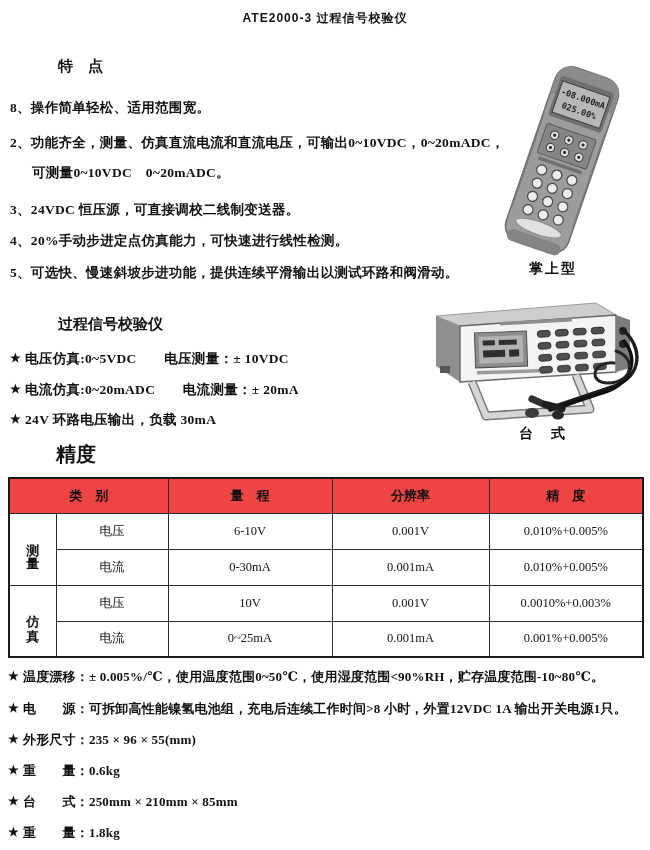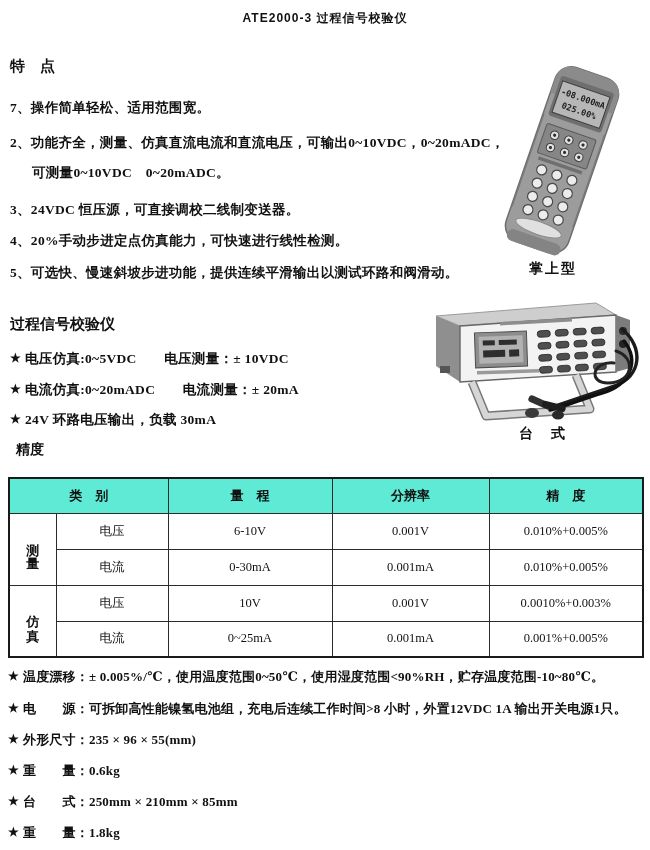--- a/index.html
+++ b/index.html
@@ -11,39 +11,39 @@
   }
   .abs { position:absolute; white-space:nowrap; }
 
   .doc-title {
     top:10px; left:0; width:650px; text-align:center;
     font-family:"Liberation Sans","DejaVu Sans",sans-serif;
     font-weight:bold; font-size:12px; letter-spacing:1px;
   }
   .section-heading {
     font-family:"Liberation Sans","DejaVu Sans",sans-serif;
-    font-weight:bold; font-size:15px;
+    font-weight:bold; font-size:15px;margin-left:48px;
   }
   .body-line { font-size:13.5px; font-weight:bold; letter-spacing:0.3px; }
   .spec-line { font-size:13px;  font-weight:bold; letter-spacing:0.2px; }
   .star { display:inline-block; margin-right:4px; font-size:12px; vertical-align:1px; }
 
   
   .acc-table {
     position:absolute; top:477px; left:8px; width:634px;
     border-collapse:collapse; table-layout:fixed;
     border:2px solid #1a1a1a;
     font-size:12.5px;
   }
   .acc-table th, .acc-table td {
     border:1px solid #2b2b2b; text-align:center; vertical-align:middle;
     overflow:hidden;
   }
   .acc-table thead th {
-    background:#5eead4; height:35px;
+    background:#ef4444; height:35px;
     font-family:"Liberation Sans","DejaVu Sans",sans-serif;
     font-weight:bold; font-size:13px;
   }
   .acc-table tbody tr { height:36px; }
   .group-cell { font-weight:bold; }
   .vtext {
     display:inline-block;
     writing-mode:vertical-rl; text-orientation:upright;
     letter-spacing:14px; font-size:13px; line-height:1;
   }
@@ -59,21 +59,21 @@
   }
   svg { display:block; }
 </style>
 </head>
 <body>
 
 <div class="abs doc-title">ATE2000-3 过程信号校验仪</div>
 
 <div class="abs section-heading" style="top:57px; left:10px;">特　点</div>
 
-<div class="abs body-line" style="top:99px;  left:10px;">7、操作简单轻松、适用范围宽。</div>
+<div class="abs body-line" style="top:99px;  left:10px;">8、操作简单轻松、适用范围宽。</div>
 <div class="abs body-line" style="top:134px; left:10px;">2、功能齐全，测量、仿真直流电流和直流电压，可输出0~10VDC，0~20mADC，</div>
 <div class="abs body-line" style="top:164px; left:32px;">可测量0~10VDC　0~20mADC。</div>
 <div class="abs body-line" style="top:201px; left:10px;">3、24VDC 恒压源，可直接调校二线制变送器。</div>
 <div class="abs body-line" style="top:232px; left:10px;text-align:right;">4、20%手动步进定点仿真能力，可快速进行线性检测。</div>
 <div class="abs body-line" style="top:264px; left:10px;">5、可选快、慢速斜坡步进功能，提供连续平滑输出以测试环路和阀滑动。</div>
 
 <div class="abs" style="top:60px; left:476px; width:172px; height:200px;">
   <svg viewBox="0 0 172 200" width="172" height="200">
     <g transform="rotate(19 86 100)">
       <rect x="53" y="8" width="66" height="184" rx="17" fill="#9c9c9c" stroke="#6e6e6e" stroke-width="1.5"></rect>
@@ -197,21 +197,21 @@
     <g>
       <rect x="108" y="110" width="24" height="7" rx="3" transform="rotate(24 120 113)" fill="#303030"></rect>
       <rect x="122" y="114" width="24" height="7" rx="3" transform="rotate(14 134 117)" fill="#1e1e1e"></rect>
       <ellipse cx="112" cy="124" rx="7" ry="5" fill="#3a3a3a"></ellipse>
       <ellipse cx="138" cy="126" rx="6" ry="4.5" fill="#2a2a2a"></ellipse>
     </g>
   </svg>
 </div>
 <div class="abs photo-caption" style="top:425px; left:473px; width:140px;">台　式</div>
 
-<div class="abs section-heading" style="top:441px; left:16px; font-size:14px;">精度</div>
+<div class="abs section-heading" style="top:441px; left:8px; font-size:20px;">精度</div>
 
 <table class="acc-table">
   <colgroup>
     <col style="width:47px">
       <col style="width:112px">
       <col style="width:164px">
       <col style="width:157px">
       <col style="width:154px">
   </colgroup>
   <thead>

